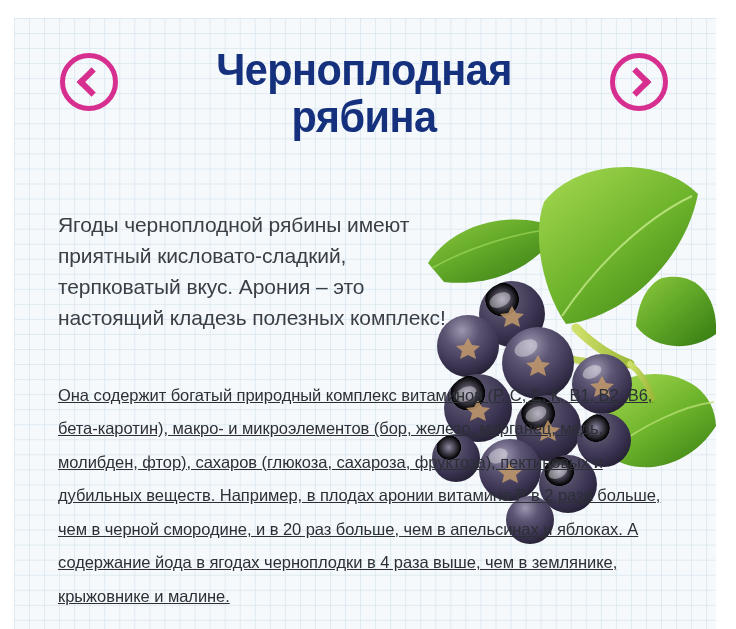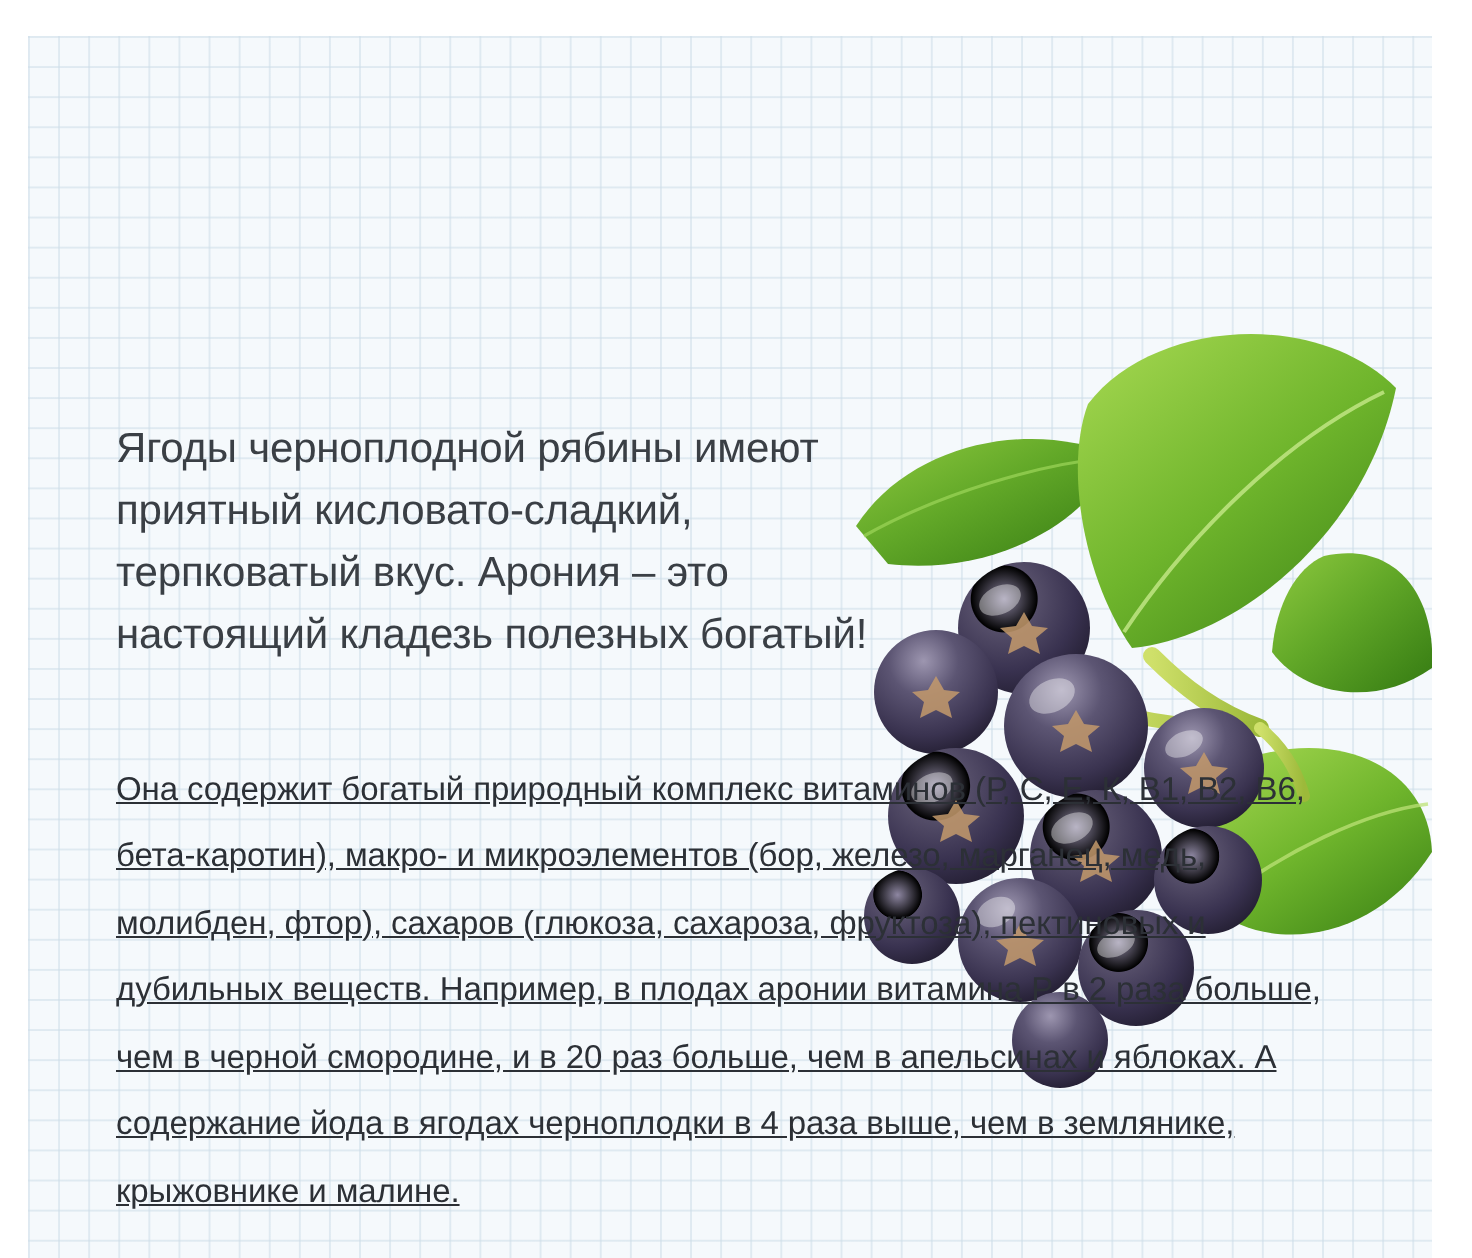--- a/index.html
+++ b/index.html
@@ -119,20 +119,34 @@
     letter-spacing: -0.05px;
     white-space: pre-line;
     text-decoration: underline;
   }
 </style>
 </head>
 <body>
 
 <div id="card">
 
+  <div id="header">
+
+    <button id="nav-prev" class="nav-arrow" aria-label="Предыдущий">
+      <span class="chev"></span>
+    </button>
+
+    <div id="title">Черноплодная
+рябина</div>
+
+    <button id="nav-next" class="nav-arrow" aria-label="Следующий">
+      <span class="chev"></span>
+    </button>
+
+  </div>
 
   <div id="art" aria-label="Гроздь черноплодной рябины с зелёными листьями">
     <svg viewBox="0 0 290 400" xmlns="http://www.w3.org/2000/svg">
       <defs>
         <radialGradient id="berryG" cx="35%" cy="28%" r="78%">
           <stop offset="0%" stop-color="#8e87a2"></stop>
           <stop offset="32%" stop-color="#544d६8"></stop>
           <stop offset="33%" stop-color="#544d68"></stop>
           <stop offset="70%" stop-color="#393250"></stop>
           <stop offset="100%" stop-color="#241f33"></stop>
@@ -206,17 +220,17 @@
           <ellipse cx="40" cy="236" rx="11" ry="7" transform="rotate(-25 40 236)"></ellipse>
           <ellipse cx="110" cy="256" rx="11" ry="7" transform="rotate(-25 110 256)"></ellipse>
           <ellipse cx="166" cy="214" rx="10" ry="6" transform="rotate(-25 166 214)"></ellipse>
           <ellipse cx="72" cy="298" rx="10" ry="7" transform="rotate(-25 72 298)"></ellipse>
           <ellipse cx="132" cy="314" rx="10" ry="6" transform="rotate(-25 132 314)"></ellipse>
         </g>
       </g>
     </svg>
   </div>
 
-  <p id="intro">Ягоды черноплодной рябины имеют приятный кисловато-сладкий, терпковатый вкус. Арония – это настоящий кладезь полезных богатый!</p>
+  <p id="intro">Ягоды черноплодной рябины имеют приятный кисловато-сладкий, терпковатый вкус. Арония – это настоящий кладезь полезных комплекс!</p>
 
   <p id="body-text">Она содержит богатый природный комплекс витаминов (Р, С, Е, К, В1, В2, В6, бета-каротин), макро- и микроэлементов (бор, железо, марганец, медь, молибден, фтор), сахаров (глюкоза, сахароза, фруктоза), пектиновых и дубильных веществ. Например, в плодах аронии витамина Р в 2 раза больше, чем в черной смородине, и в 20 раз больше, чем в апельсинах и яблоках. А содержание йода в ягодах черноплодки в 4 раза выше, чем в землянике, крыжовнике и малине.</p>
 
 </div>
 
 </body></html>

